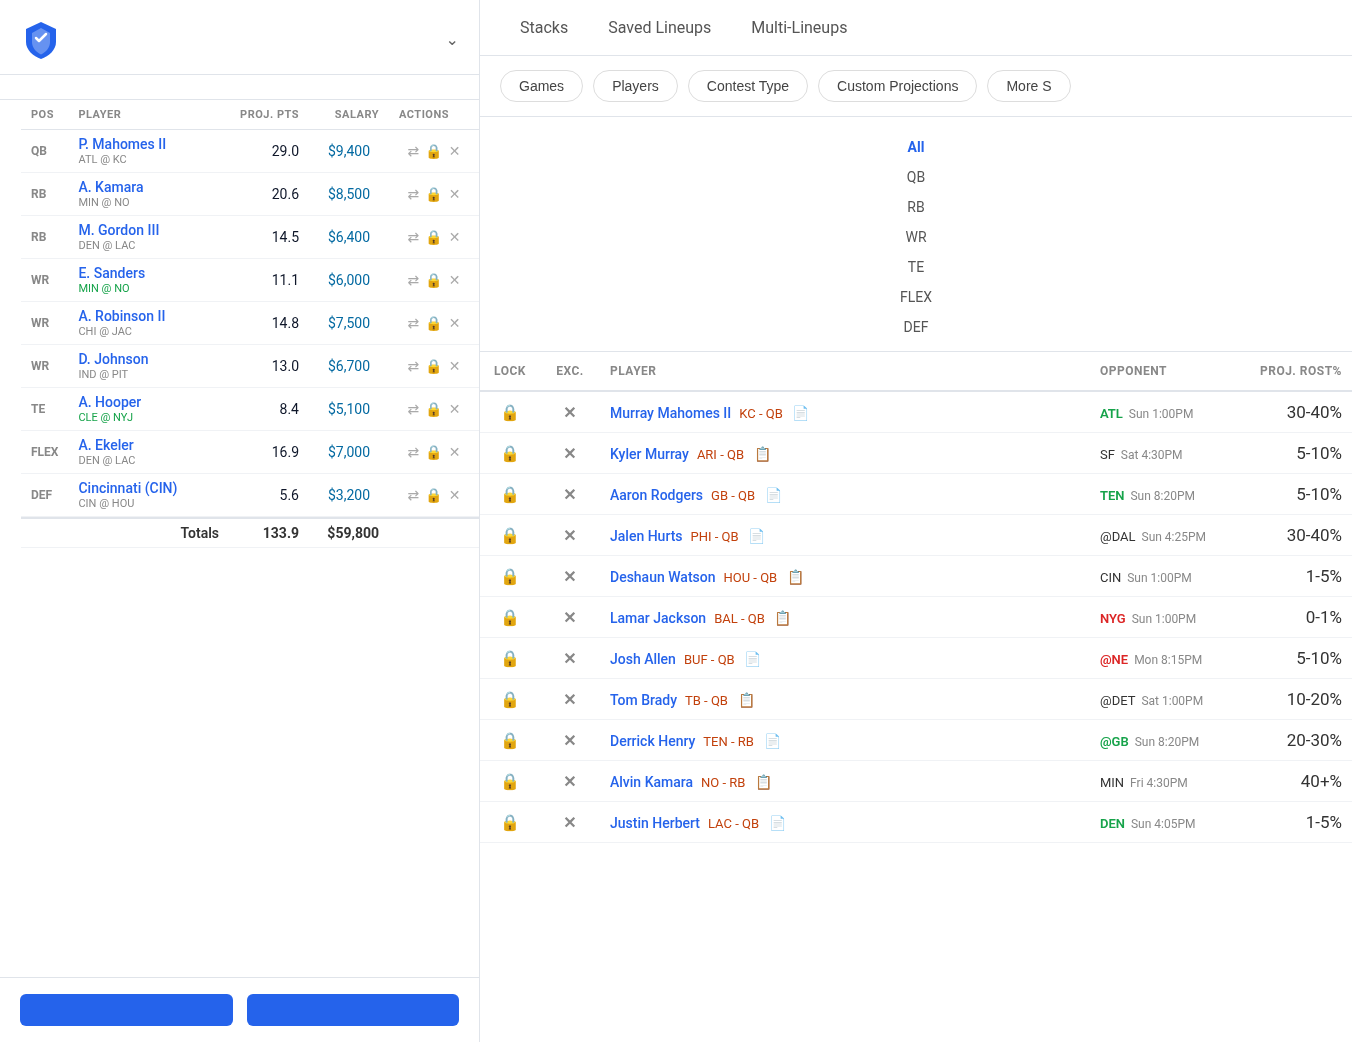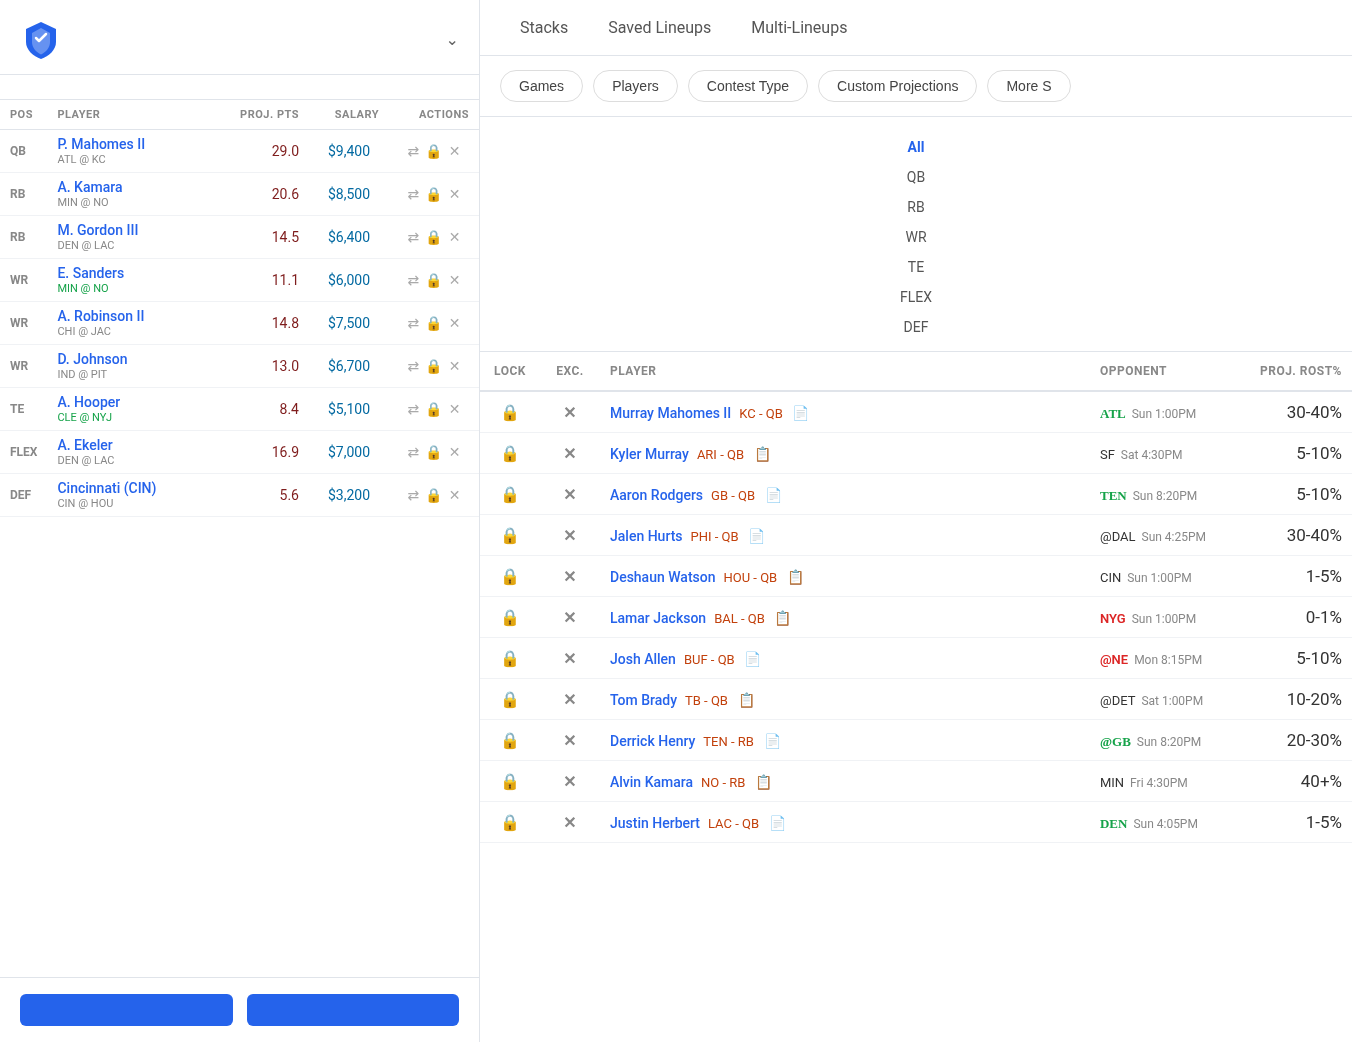--- a/index.html
+++ b/index.html
@@ -15,41 +15,41 @@
     .header-chevron { margin-left: auto; color: #666; font-size: 16px; cursor: pointer; }
 
     .optimal-lineup-header { padding: 14px 20px 10px; display: flex; justify-content: space-between; align-items: center; border-bottom: 1px solid #e0e4ea; }
     .optimal-lineup-title { font-size: 14px; font-weight: 700; color: #1a1a2e; text-transform: uppercase; letter-spacing: 0.5px; }
     .week-label { font-size: 13px; color: #555; }
 
     .lineup-table { width: 100%; border-collapse: collapse; }
     .lineup-table thead tr { border-bottom: 1px solid #e0e4ea; }
     .lineup-table thead th { padding: 8px 10px 8px; font-size: 11px; font-weight: 700; color: #888; text-transform: uppercase; letter-spacing: 0.5px; text-align: left; }
     .lineup-table thead th.right { text-align: right; }
-    .lineup-table thead th.center { text-align: right; }
+    .lineup-table thead th.center { text-align: left; }
 
     .lineup-table tbody tr { border-bottom: 1px solid #f0f2f5; }
     .lineup-table tbody td { padding: 6px 10px; vertical-align: middle; }
 
     .pos-cell { font-size: 12px; font-weight: 700; color: #888; width: 40px; }
     .player-cell .player-name { font-size: 14px; font-weight: 500; color: #2563eb; text-decoration: none; }
     .player-cell .matchup { font-size: 11px; color: #888; margin-top: 1px; }
     .matchup.green { color: #16a34a; }
-    .proj-cell { font-size: 14px; color: #7f1d1d; text-align: right; width: 80px; }
+    .proj-cell { font-size: 14px; color: #0f172a; text-align: right; width: 80px; }
     .salary-cell { font-size: 14px; color: #0369a1; text-align: center; width: 80px; }
     .actions-cell { width: 90px; text-align: center; }
     .action-icons { display: flex; align-items: center; gap: 6px; justify-content: center; }
     .action-icon { font-size: 14px; color: #aaa; cursor: pointer; }
 
     .totals-row td { padding: 10px 10px; font-size: 14px; color: #333; border-top: 2px solid #e0e4ea; }
     .totals-label { text-align: right; font-weight: 600; color: #555; }
     .totals-pts { text-align: right; font-weight: 700; }
     .totals-sal { text-align: right; font-weight: 700; }
 
-    .lineup-scroll { flex: 1; overflow-y: auto; }
+    .lineup-scroll { flex: 1; overflow-y: auto; margin-left: 21px; }
 
     .button-row { padding: 16px 20px; display: flex; gap: 14px; border-top: 1px solid #e0e4ea; }
     .btn-optimize { flex: 1; background: #2563eb; color: #fff; font-size: 14px; font-weight: 700; text-transform: uppercase; letter-spacing: 1px; border: none; border-radius: 6px; padding: 16px 10px; cursor: pointer; }
     .btn-save { flex: 1; background: #2563eb; color: #fff; font-size: 14px; font-weight: 700; text-transform: uppercase; letter-spacing: 1px; border: none; border-radius: 6px; padding: 16px 10px; cursor: pointer; }
 
     
     .right-panel { flex: 1; background: #fff; display: flex; flex-direction: column; overflow: hidden; }
 
     .top-tabs { display: flex; border-bottom: 1px solid #e0e4ea; padding: 0 20px; }
     .top-tab { padding: 18px 20px 16px; font-size: 16px; color: #555; cursor: pointer; border-bottom: 3px solid transparent; margin-bottom: -1px; white-space: nowrap; }
@@ -82,21 +82,21 @@
     .lock-icon { font-size: 16px; color: #888; cursor: pointer; }
     .exc-icon { font-size: 16px; color: #888; cursor: pointer; font-weight: 700; }
 
     .player-link { font-size: 14px; color: #2563eb; font-weight: 500; cursor: pointer; text-decoration: none; }
     .player-pos-badge { font-size: 13px; color: #c2410c; margin-left: 4px; }
 
     .note-icon { font-size: 14px; color: #bbb; cursor: pointer; margin-left: 6px; vertical-align: middle; }
     .note-icon.has-note { color: #f59e0b; }
 
     .opp-text { font-size: 13px; color: #333; }
-    .opp-text.green { color: #16a34a; font-weight: 600; font-family: Liberation Serif, serif; }
+    .opp-text.green { color: #16a34a; font-weight: 600; }
     .opp-text.red { color: #dc2626; font-weight: 600; }
     .opp-time { font-size: 12px; color: #888; margin-left: 2px; }
 
     .rost-text { font-size: 17px; color: #333; text-align: right; }
 
     
     ::-webkit-scrollbar { width: 6px; }
     ::-webkit-scrollbar-track { background: #f1f1f1; }
     ::-webkit-scrollbar-thumb { background: #ccc; border-radius: 3px; }
   </style>
@@ -276,20 +276,31 @@
     <td class="actions-cell">
       <div class="action-icons">
         <span class="action-icon">⇄</span>
         <span class="action-icon">🔒</span>
         <span class="action-icon">✕</span>
       </div>
     </td>
   </tr>
         </tbody>
     </table>
+    <table class="lineup-table">
+      <tbody>
+        <tr class="totals-row">
+          <td style="width:40px"></td>
+          <td class="totals-label">Totals</td>
+          <td class="totals-pts" style="text-align:right;width:80px">133.9</td>
+          <td class="totals-sal" style="text-align:right;width:80px">$59,800</td>
+          <td style="width:90px"></td>
+        </tr>
+      </tbody>
+    </table>
   </div>
 
   <div class="button-row">
     <button class="btn-optimize"></button>
     <button class="btn-save"></button>
   </div>
 </div>
 
 <div class="right-panel">
 

